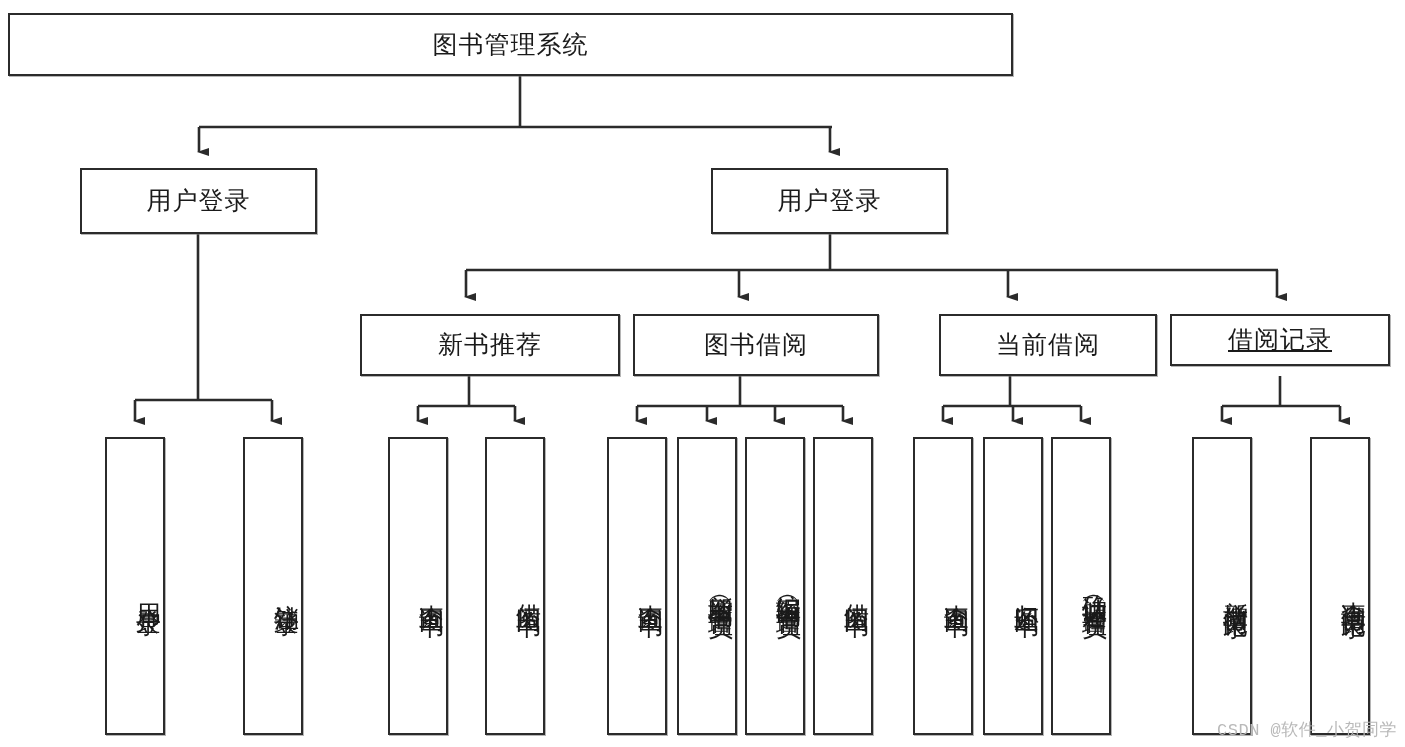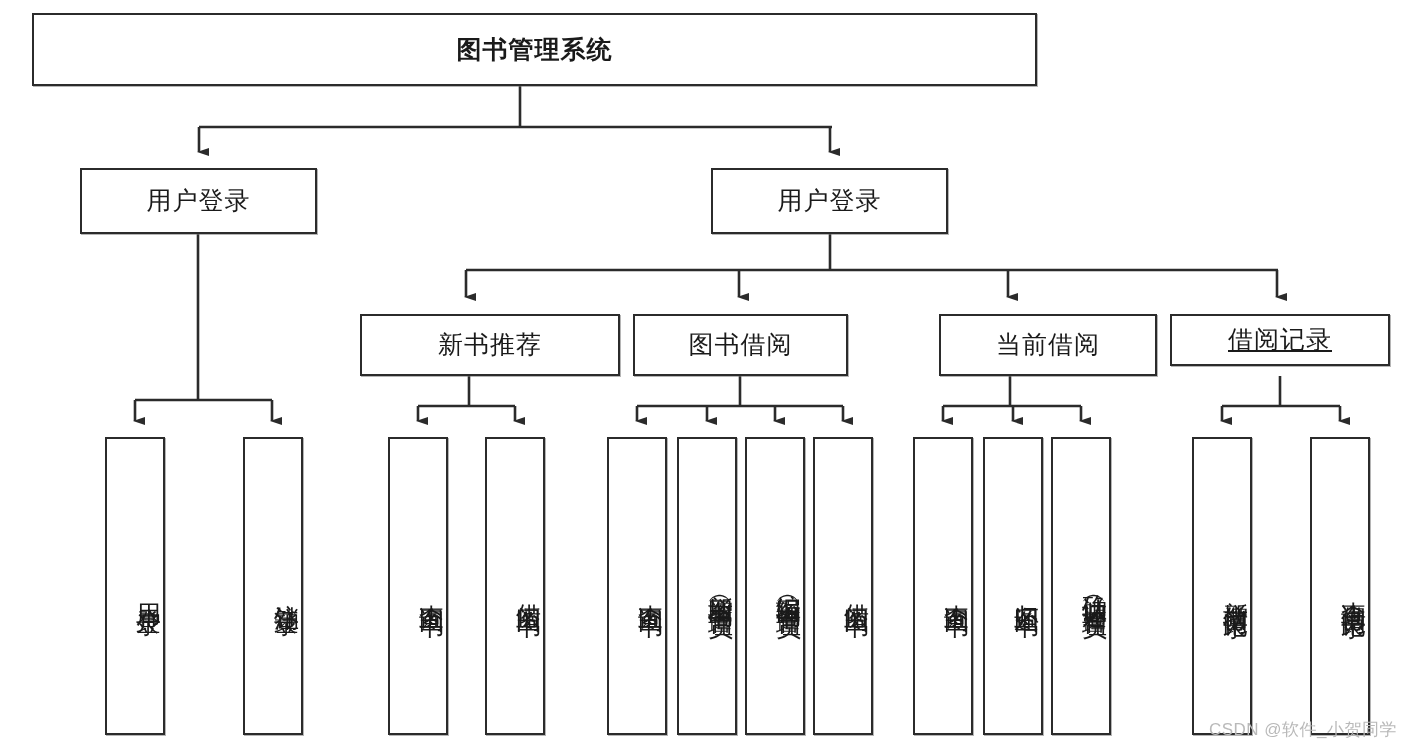--- a/index.html
+++ b/index.html
@@ -55,20 +55,21 @@
     pointer-events: none;
   }
   .watermark {
     position: absolute;
     right: 8px;
     bottom: 6px;
     font-size: 17px;
     color: #b9b9b9;
     letter-spacing: 0.5px;
     white-space: nowrap;
+    font-family: Liberation Mono, monospace;
   }
 </style>
 </head>
 <body>
 
 <div id="canvas">
 
   <svg class="edges" viewBox="0 0 1405 747">
     <defs>
       <marker id="arrow" markerWidth="10" markerHeight="12" refX="4" refY="10" orient="auto" markerUnits="userSpaceOnUse">
@@ -112,37 +113,37 @@
       <path d="M1013,406 L1013,421" marker-end="url(#arrow)"></path>
       <path d="M1081,406 L1081,421" marker-end="url(#arrow)"></path>
 
       <path d="M1280,376 L1280,406"></path>
       <path d="M1222,406 L1340,406"></path>
       <path d="M1222,406 L1222,421" marker-end="url(#arrow)"></path>
       <path d="M1340,406 L1340,421" marker-end="url(#arrow)"></path>
     </g>
   </svg>
 
-  <div class="node horiz" style="left:32px; top:13px; width:1005px; height:73px;font-weight:bold;">
+  <div class="node horiz" style="left:8px; top:13px; width:1005px; height:63px;">
     <span>图书管理系统</span>
   </div>
 
   <div class="node horiz" style="left:80px; top:168px; width:237px; height:66px;">
     <span>用户登录</span>
   </div>
 
   <div class="node horiz" style="left:711px; top:168px; width:237px; height:66px;">
     <span>用户登录</span>
   </div>
 
   <div class="node horiz" style="left:360px; top:314px; width:260px; height:62px;justify-content:center;">
     <span>新书推荐</span>
   </div>
 
-  <div class="node horiz" style="left:633px; top:314px; width:215px; height:62px;">
+  <div class="node horiz" style="left:633px; top:314px; width:246px; height:62px;">
     <span>图书借阅</span>
   </div>
 
   <div class="node horiz" style="left:901px; top:314px; width:218px; height:62px;margin-left:38px;">
     <span>当前借阅</span>
   </div>
 
   <div class="node horiz" style="left:1170px; top:314px; width:220px; height:52px;text-decoration:underline;">
     <span>借阅记录</span>
   </div>

